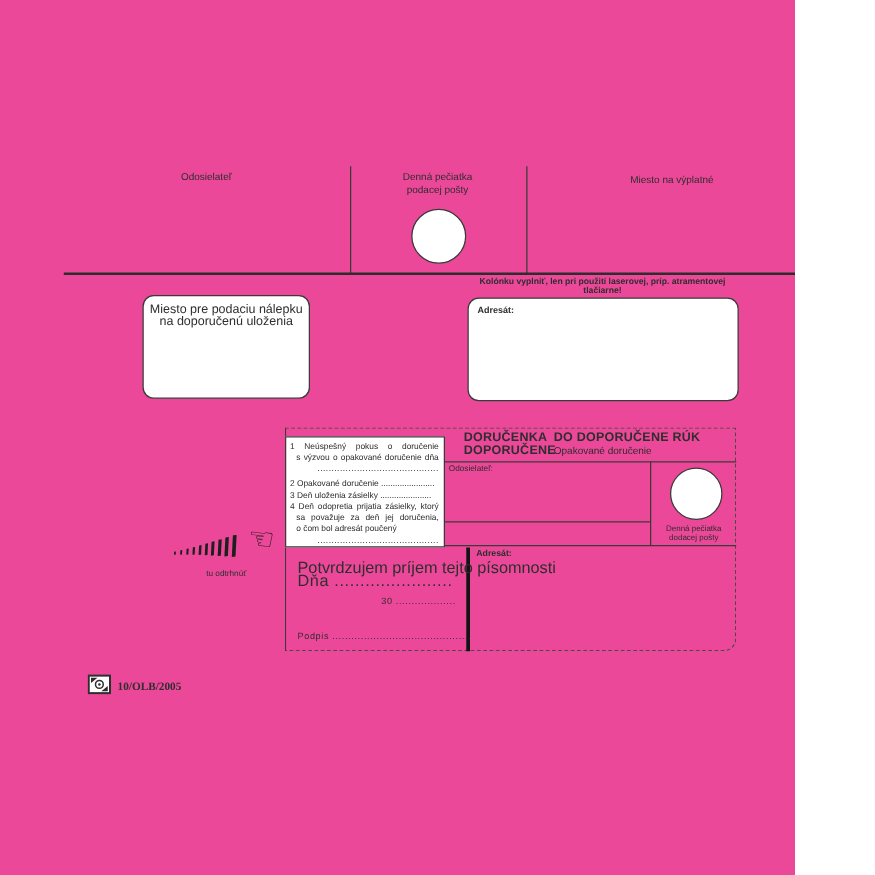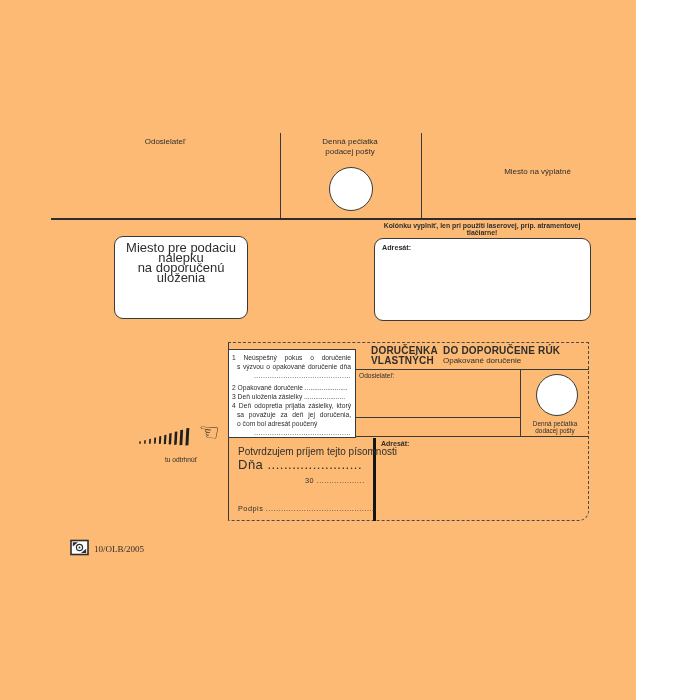--- a/index.html
+++ b/index.html
@@ -1,26 +1,26 @@
 <!DOCTYPE html>
 <html><head>
 <meta charset="utf-8">
 <style>
   html,body{margin:0;padding:0;background:#ffffff;}
-  .stage{position:relative;width:636px;height:700px;background:#fdba74;
+  .stage{position:relative;width:636px;height:700px;background:#ec4899;
          font-family:"Liberation Sans", sans-serif;color:#2e2e2e;overflow:hidden;}
   .abs{position:absolute;}
   .hline{position:absolute;background:#3a3a3a;height:1.4px;}
   .vline{position:absolute;background:#3a3a3a;width:1.4px;}
   .txt{position:absolute;white-space:nowrap;}
   .ctr{text-align:center;white-space:normal;}
   .circle{position:absolute;border:1.4px solid #3a3a3a;border-radius:50%;background:#fff;}
   .rbox{position:absolute;border:1.4px solid #3a3a3a;border-radius:9px;background:#fff;}
   .lbl8{font-size:8px;line-height:9.5px;}
-  .lbl7{font-size:13px;line-height:10px;}
+  .lbl7{font-size:10px;line-height:10px;}
   .bold{font-weight:bold;}
   .form-outline{position:absolute;left:228px;top:342px;width:361px;height:179px;
                 border:1px dashed #4a4a4a;border-left:1.2px solid #3a3a3a;
                 border-bottom-right-radius:10px;box-sizing:border-box;}
   .items-box{position:absolute;left:228px;top:349px;width:128px;height:89px;
              border:1px solid #3a3a3a;background:#fff;box-sizing:border-box;
              padding:3px 4px 0 3px;}
   .iline{font-size:6.7px;line-height:9px;color:#2c2c2c;}
   .just{text-align:justify;text-align-last:justify;}
   .ind{padding-left:5px;}
@@ -28,40 +28,40 @@
   .gap{margin-top:3px;}
   .htitle{font-size:10px;line-height:9.5px;font-weight:bold;letter-spacing:.2px;}
   .small-lbl{font-size:6.6px;}
   .thickbar{position:absolute;left:373px;top:438px;width:3px;height:83px;background:#141414;}
   .stamp-lbl{font-size:6.4px;line-height:7.2px;}
   .dotline{letter-spacing:.5px;}
   .hand-wrap{position:absolute;left:137px;top:423px;width:96px;height:28px;
              display:flex;align-items:center;transform:rotate(-7deg);}
   .manicule{font-size:24px;line-height:22px;color:#1d1d1d;display:inline-block;
             transform:rotate(14deg) translateY(-2px);margin-left:-3px;}
-  .serif{font-family:"Liberation Serif", serif;}
+  .serif{font-family:"Liberation Serif", serif;font-weight:bold;}
 </style>
 </head>
 <body>
 
 <div class="stage">
 
   <div class="txt lbl8 ctr" style="left:110px;top:137px;width:110px;">Odosielateľ</div>
 
   <div class="vline" style="left:280px;top:133px;height:86px;"></div>
 
   <div class="abs ctr lbl8" style="left:300px;top:137px;width:100px;">
     <div>Denná pečiatka</div>
     <div>podacej pošty</div>
   </div>
   <div class="circle" style="left:329px;top:167px;width:42px;height:42px;"></div>
 
   <div class="vline" style="left:421px;top:133px;height:86px;"></div>
 
-  <div class="txt lbl8 ctr" style="left:480px;top:139px;width:115px;margin-top:28px;">Miesto na výplatné</div>
+  <div class="txt lbl8 ctr" style="left:480px;top:139px;width:115px;">Miesto na výplatné</div>
 
   <div class="hline" style="left:51px;top:218px;width:601px;height:1.8px;background:#2d2d2d;"></div>
 
   <div class="txt ctr bold" style="left:373px;top:222px;width:218px;font-size:6.9px;">Kolónku vyplniť, len pri použití laserovej, príp. atramentovej tlačiarne!</div>
 
   <div class="rbox" style="left:114px;top:236px;width:132px;height:81px;">
     <div class="ctr lbl7" style="padding-top:6px;">
       <div>Miesto pre podaciu nálepku</div>
       <div>na doporučenú uloženia</div>
     </div>
@@ -80,21 +80,21 @@
     <div class="iline gap">2 Opakované doručenie .......................</div>
     <div class="iline">3 Deň uloženia zásielky ......................</div>
     <div class="iline just">4 Deň odopretia prijatia zásielky, ktorý</div>
     <div class="iline just ind">sa považuje za deň jej doručenia,</div>
     <div class="iline ind">o čom bol adresát poučený</div>
     <div class="iline dots">...........................................</div>
   </div>
 
   <div class="abs htitle" style="left:360px;top:346px;padding-left:11px;">
     <div>DORUČENKA</div>
-    <div>VLASTNÝCH</div>
+    <div>DOPORUČENE</div>
   </div>
   <div class="abs" style="left:443px;top:346px;">
     <div class="htitle">DO DOPORUČENE RÚK</div>
     <div style="font-size:8px;line-height:10px;">Opakované doručenie</div>
   </div>
 
   <div class="hline" style="left:356px;top:369px;width:233px;"></div>
 
   <div class="txt small-lbl" style="left:359px;top:372px;">Odosielateľ:</div>
 
@@ -105,21 +105,21 @@
     <div>Denná pečiatka</div>
     <div>dodacej pošty</div>
   </div>
 
   <div class="hline" style="left:356px;top:417px;width:164px;"></div>
   <div class="hline" style="left:356px;top:436px;width:233px;"></div>
 
   <div class="thickbar"></div>
   <div class="txt bold" style="left:381px;top:440px;font-size:7px;">Adresát:</div>
 
-  <div class="txt" style="left:238px;top:446px;font-size:10px;">Potvrdzujem príjem tejto písomnosti</div>
+  <div class="txt" style="left:238px;top:446px;font-size:13px;">Potvrdzujem príjem tejto písomnosti</div>
   <div class="txt dotline" style="left:238px;top:457px;font-size:13px;">Dňa .......................</div>
   <div class="txt dotline" style="left:305px;top:476px;font-size:7.3px;">30 ...................</div>
   <div class="txt dotline" style="left:238px;top:504px;font-size:7.3px;">Podpis ............................................</div>
 
   <div class="hand-wrap">
     <svg width="64" height="24" viewBox="0 0 64 24">
       <g fill="#1f1f1f" transform="skewX(-10)">
         <rect x="4" y="10.8" width="1.5" height="2.4"></rect>
         <rect x="9" y="10.2" width="1.5" height="3.6"></rect>
         <rect x="14" y="9.6" width="1.7" height="4.8"></rect>

